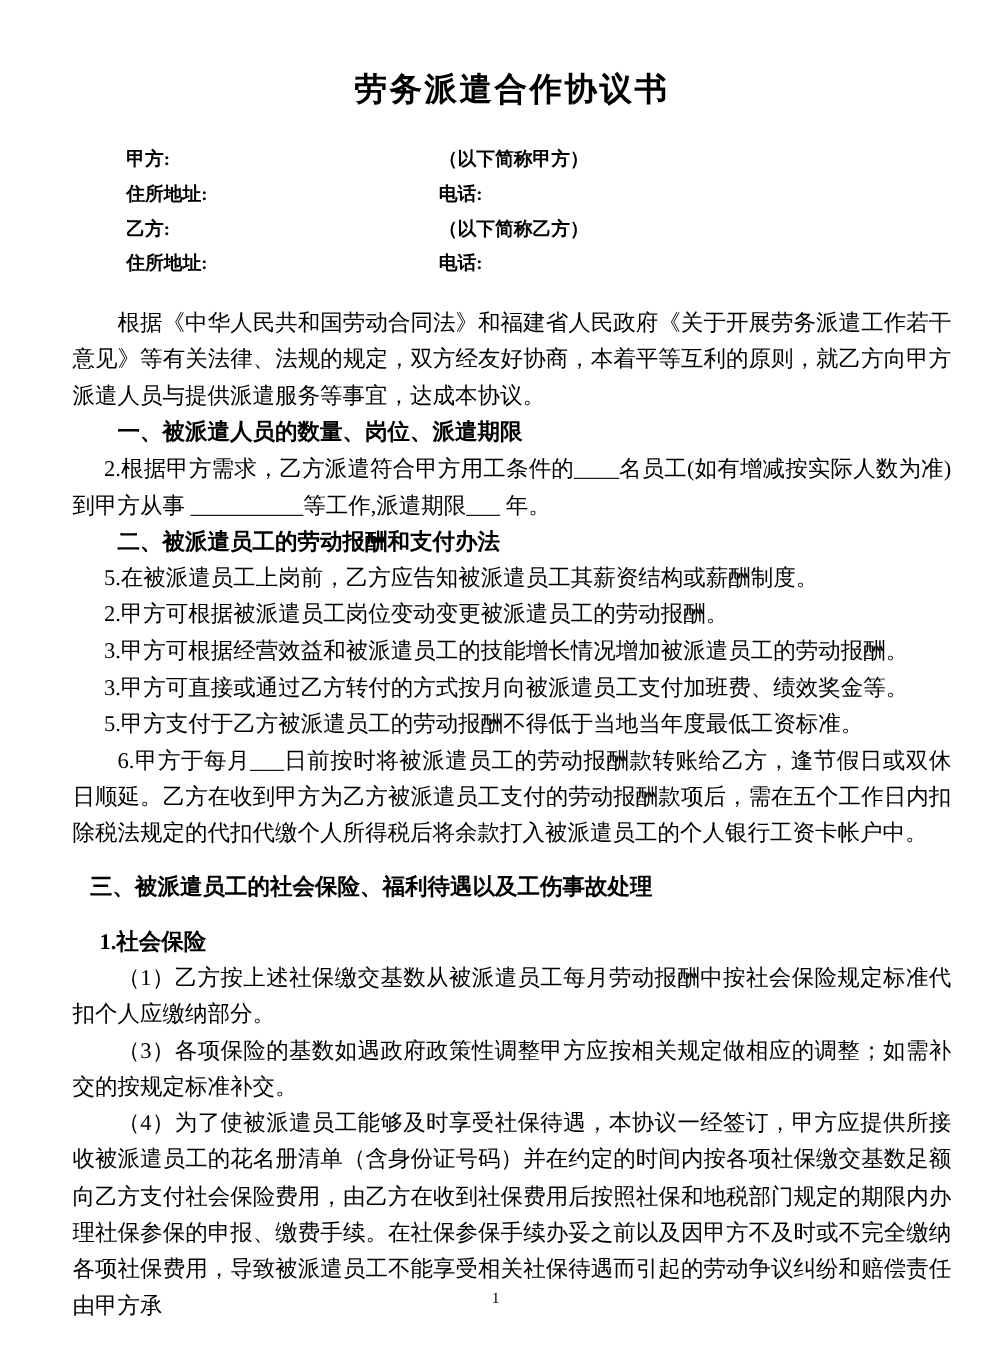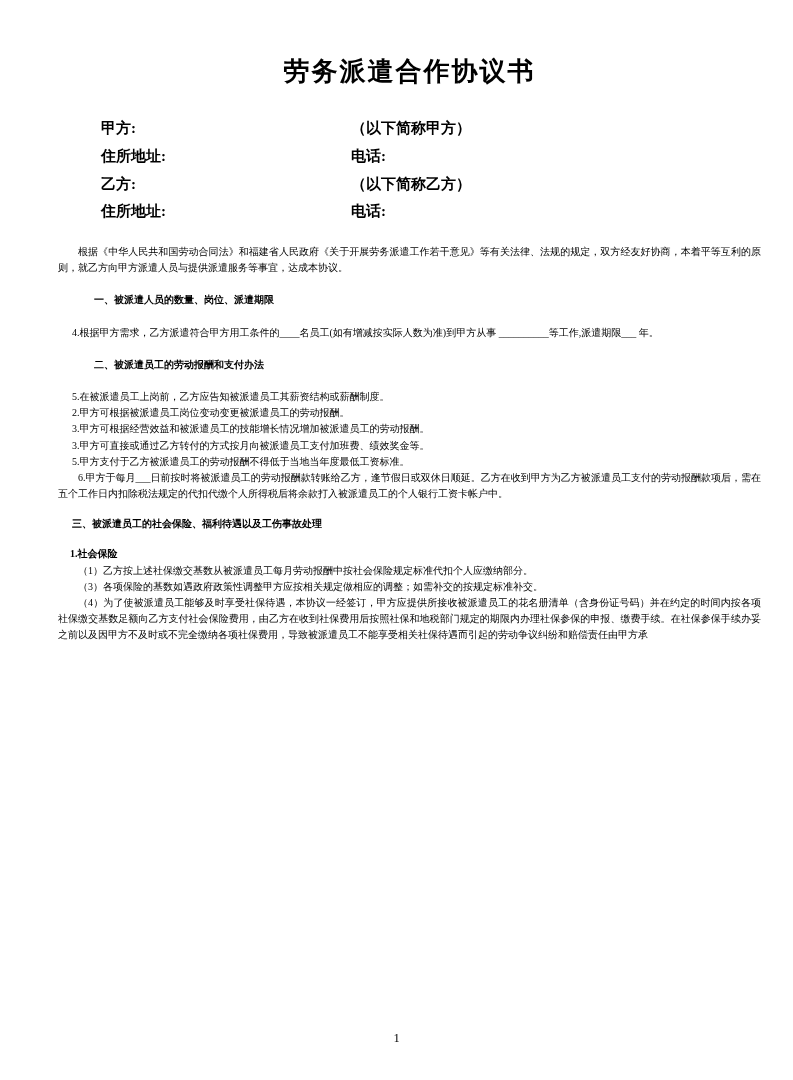--- a/index.html
+++ b/index.html
@@ -43,35 +43,35 @@
   }
   .party-row .col-a {
     width: 250px;
     flex: 0 0 250px;
     margin-left: 15px;
   }
   .party-row .col-b {
     flex: 1 1 auto;
   }
   .body-text {
-    font-size: 10px;
+    font-size: 18px;
     line-height: 1.62;
     text-align: justify;
     margin: 0;
   }
   .p {
     margin: 0;
     text-indent: 2em;
   }
   .p-num {
     margin: 0;
     text-indent: 1.4em;
   }
   .heading {
-    margin: 16px;
+    margin: 0;
     font-weight: bold;
     text-indent: 2em;
   }
   .heading-flat {
     margin: 14px;
     font-weight: bold;
     text-indent: 0;
   }
   .heading-sub {
     margin: 0;
@@ -112,21 +112,21 @@
     </div>
     <div class="party-row">
       <span class="col-a">住所地址:</span>
       <span class="col-b">电话:</span>
     </div>
   </div>
 
   <div class="body-text content">
     <p class="p">根据《中华人民共和国劳动合同法》和福建省人民政府《关于开展劳务派遣工作若干意见》等有关法律、法规的规定，双方经友好协商，本着平等互利的原则，就乙方向甲方派遣人员与提供派遣服务等事宜，达成本协议。</p>
     <p class="heading">一、被派遣人员的数量、岗位、派遣期限</p>
-    <p class="p-num">4.根据甲方需求，乙方派遣符合甲方用工条件的____名员工(如有增减按实际人数为准)到甲方从事 __________等工作,派遣期限___ 年。</p>
+    <p class="p-num">2.根据甲方需求，乙方派遣符合甲方用工条件的____名员工(如有增减按实际人数为准)到甲方从事 __________等工作,派遣期限___ 年。</p>
     <p class="heading">二、被派遣员工的劳动报酬和支付办法</p>
     <p class="p-num">5.在被派遣员工上岗前，乙方应告知被派遣员工其薪资结构或薪酬制度。</p>
     <p class="p-num">2.甲方可根据被派遣员工岗位变动变更被派遣员工的劳动报酬。</p>
     <p class="p-num">3.甲方可根据经营效益和被派遣员工的技能增长情况增加被派遣员工的劳动报酬。</p>
     <p class="p-num">3.甲方可直接或通过乙方转付的方式按月向被派遣员工支付加班费、绩效奖金等。</p>
     <p class="p-num">5.甲方支付于乙方被派遣员工的劳动报酬不得低于当地当年度最低工资标准。</p>
     <p class="p">6.甲方于每月___日前按时将被派遣员工的劳动报酬款转账给乙方，逢节假日或双休日顺延。乙方在收到甲方为乙方被派遣员工支付的劳动报酬款项后，需在五个工作日内扣除税法规定的代扣代缴个人所得税后将余款打入被派遣员工的个人银行工资卡帐户中。</p>
     <p class="heading-flat">三、被派遣员工的社会保险、福利待遇以及工伤事故处理</p>
     <p class="heading-sub">1.社会保险</p>
     <p class="p">（1）乙方按上述社保缴交基数从被派遣员工每月劳动报酬中按社会保险规定标准代扣个人应缴纳部分。</p>

